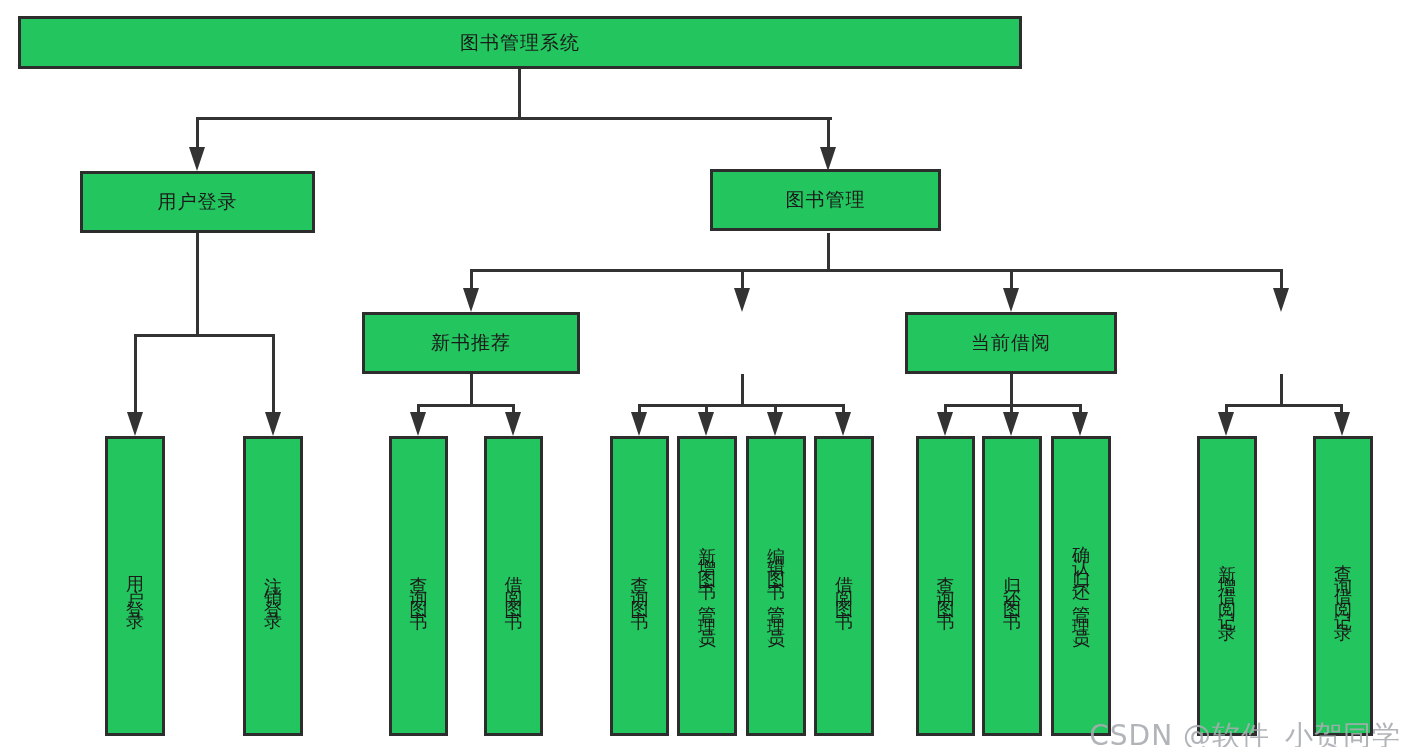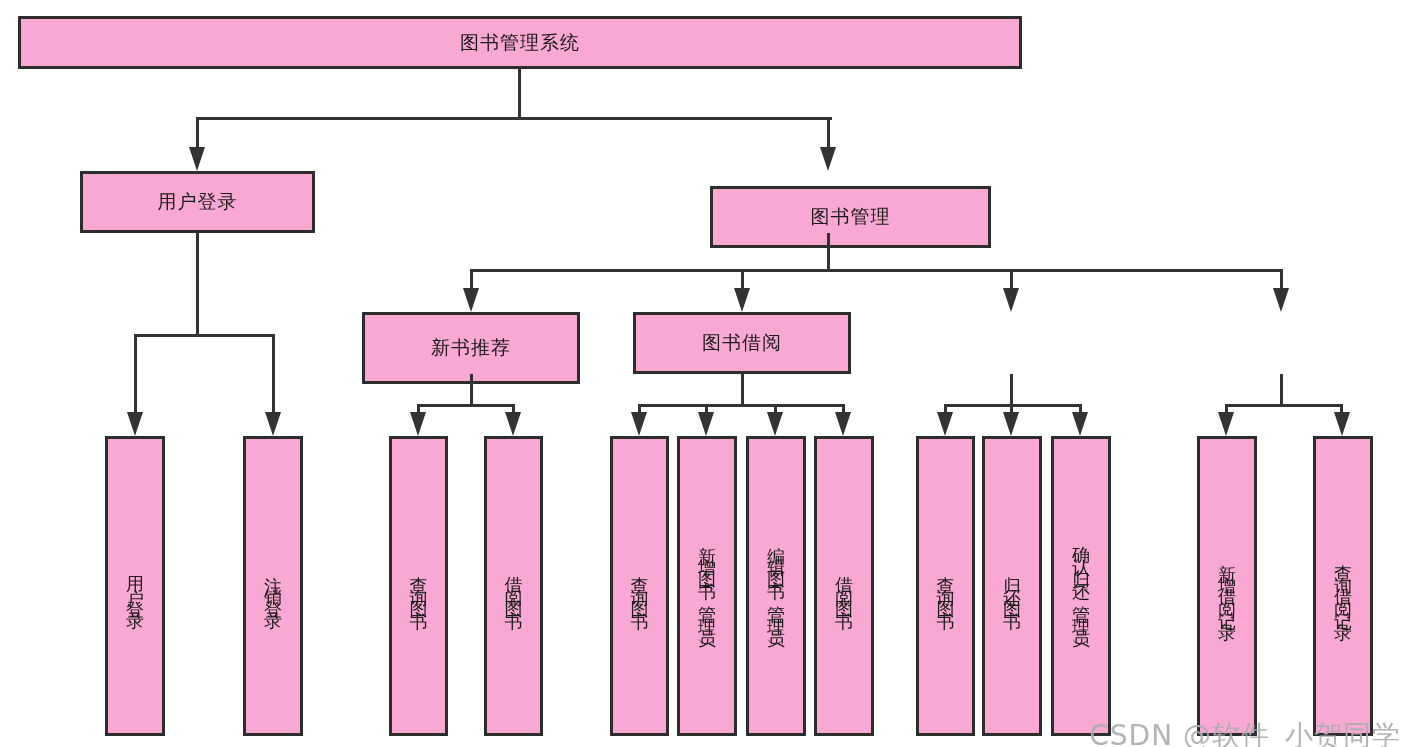--- a/index.html
+++ b/index.html
@@ -1,21 +1,21 @@
 <!DOCTYPE html>
 <html><head>
 <meta charset="utf-8">
 <style>
   html,body{margin:0;padding:0;background:#ffffff;}
   .canvas{
     position:relative;width:1405px;height:747px;background:#ffffff;overflow:hidden;
     font-family:"DejaVu Sans","Liberation Sans",sans-serif;color:#1a1a1a;
   }
   .node{
-    position:absolute;box-sizing:border-box;border:3px solid #2d2d2d;background:#f9a8d4;
+    position:absolute;box-sizing:border-box;border:3px solid #2d2d2d;background:#22c55e;
     display:flex;align-items:center;justify-content:center;color:#1a1a1a;
   }
   .node.h{font-size:19px;letter-spacing:1px;}
   .node.v{
     writing-mode:vertical-rl;font-size:18px;letter-spacing:12px;line-height:1;
   }
   .ln{position:absolute;background:#333333;}
   .arrow{
     position:absolute;width:0;height:0;
     border-left:8px solid transparent;border-right:8px solid transparent;
@@ -31,29 +31,29 @@
 
 <div class="canvas">
 
   <div class="node h" style="left:18px;top:16px;width:1004px;height:53px">
     <span>图书管理系统</span>
   </div>
 
   <div class="node h" style="left:80px;top:171px;width:235px;height:62px">
     <span>用户登录</span>
   </div>
-  <div class="node h" style="left:710px;top:186px;width:281px;height:62px">
+  <div class="node h" style="left:710px;top:169px;width:231px;height:62px">
     <span>图书管理</span>
   </div>
 
-  <div class="node h" style="left:362px;top:312px;width:218px;height:72px">
+  <div class="node h" style="left:362px;top:312px;width:218px;height:62px">
     <span>新书推荐</span>
   </div>
-  <div class="node h" style="left:633px;top:312px;width:218px;height:62px">
-    <span>图书借阅</span>
+  <div class="node h" style="left:905px;top:312px;width:212px;height:62px">
+    <span>当前借阅</span>
   </div>
 
   <div class="node v" style="left:105px;top:436px;width:60px;height:300px">
     <span>用户登录</span>
   </div>
   <div class="node v" style="left:243px;top:436px;width:60px;height:300px">
     <span>注销登录</span>
   </div>
 
   <div class="node v" style="left:389px;top:436px;width:59px;height:300px">

